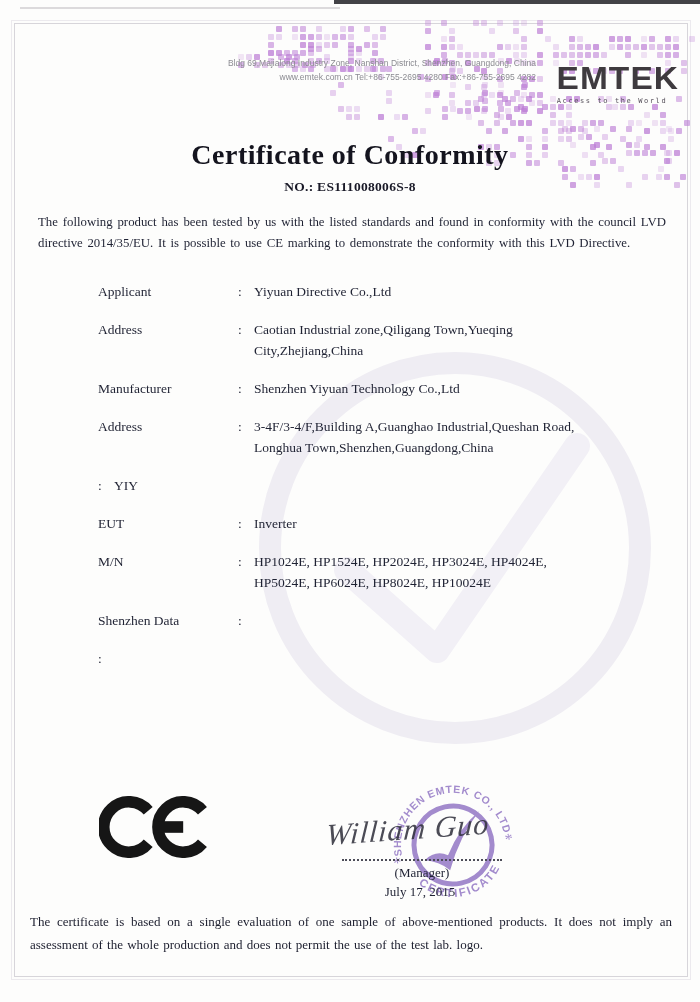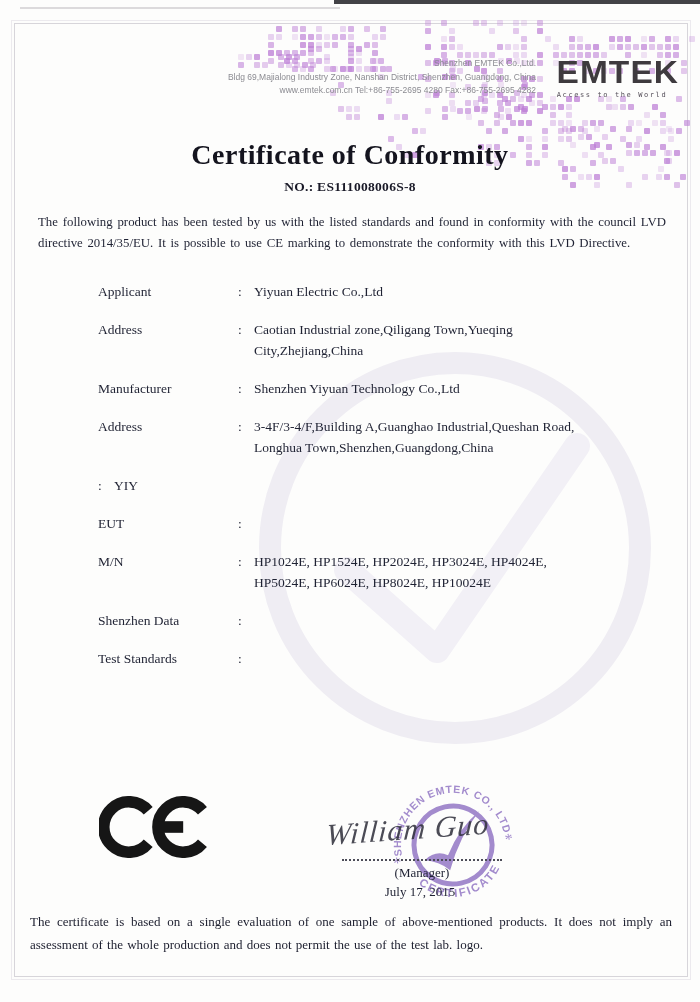--- a/index.html
+++ b/index.html
@@ -12,21 +12,21 @@
   .frame-outer{position:absolute;top:20px;left:11px;right:9px;bottom:22px;border:1px solid #eceaee;}
   .frame{position:absolute;top:23px;left:14px;right:12px;bottom:25px;border:1px solid #d7d5da;}
   #mosaic{position:absolute;inset:0;pointer-events:none;}
   #mosaic .sq{position:absolute;width:6px;height:6px;border-radius:1px;}
   .watermark{position:absolute;left:225px;top:318px;pointer-events:none;}
 
   .addr-block{
     position:absolute; top:57px; right:164px; width:340px; text-align:right;
     font-family:"Liberation Sans", sans-serif; font-size:8.5px; line-height:13.5px; color:#8b8b91;
   }
-  .logo-block{position:absolute; top:56px; right:16px; width:144px; text-align:center;}
+  .logo-block{position:absolute; top:62px; right:16px; width:144px; text-align:center;}
   .logo-text{
     font-family:"Liberation Sans", sans-serif; font-weight:bold; font-size:31px;
     letter-spacing:1px; color:#3e3a3e; transform:scaleX(1.08); transform-origin:left;
     white-space:nowrap; line-height:34px;
   }
   .logo-tagline{
     font-family:"DejaVu Sans Mono", monospace; font-size:7px; letter-spacing:1.6px;
     color:#56505a; margin-top:1px; white-space:nowrap;
   }
 
@@ -467,40 +467,39 @@
       <div class="sq" style="left: 316px; top: 46px; background: rgb(189, 127, 214); opacity: 0.49;"></div>
       <div class="sq" style="left: 348px; top: 46px; background: rgb(189, 127, 214); opacity: 0.45;"></div>
       <div class="sq" style="left: 356px; top: 46px; background: rgb(189, 127, 214); opacity: 0.71;"></div>
       <div class="sq" style="left: 324px; top: 54px; background: rgb(189, 127, 214); opacity: 0.28;"></div>
       <div class="sq" style="left: 348px; top: 54px; background: rgb(189, 127, 214); opacity: 0.27;"></div>
     </div>
 
   <div class="layer">
 
     <div class="addr-block">
-      <div>Shenzhen EMTEK Co.,Ltd.</div>
       <div>Bldg 69,Majialong Industry Zone, Nanshan District, Shenzhen, Guangdong, China</div>
       <div>www.emtek.com.cn   Tel:+86-755-2695 4280   Fax:+86-755-2695 4282</div>
     </div>
 
     <div class="logo-block">
       <div class="logo-text">EMTEK</div>
       <div class="logo-tagline">Access to the World</div>
     </div>
 
     <div class="page-title">Certificate of Conformity</div>
     <div class="cert-no">NO.: ES111008006S-8</div>
 
     <div class="intro">The following product has been tested by us with the listed standards and found in conformity with the council LVD directive 2014/35/EU. It is possible to use CE marking to demonstrate the conformity with this LVD Directive.</div>
 
     <div class="fields">
       <div class="field-row">
         <div class="field-label">Applicant</div>
         <div class="field-sep">:</div>
-        <div class="field-value">Yiyuan Electric Co.,Ltd</div>
+        <div class="field-value">Yiyuan Directive Co.,Ltd</div>
       </div>
       <div class="field-row">
         <div class="field-label">Address</div>
         <div class="field-sep">:</div>
         <div class="field-value">Caotian Industrial zone,Qiligang Town,Yueqing City,Zhejiang,China</div>
       </div>
       <div class="field-row">
         <div class="field-label">Manufacturer</div>
         <div class="field-sep">:</div>
         <div class="field-value">Shenzhen Yiyuan Technology Co.,Ltd</div>
@@ -510,32 +509,32 @@
         <div class="field-sep">:</div>
         <div class="field-value">3-4F/3-4/F,Building A,Guanghao Industrial,Queshan Road, Longhua Town,Shenzhen,Guangdong,China</div>
       </div>
       <div class="field-row">
         <div class="field-sep">:</div>
         <div class="field-value">YIY</div>
       </div>
       <div class="field-row">
         <div class="field-label">EUT</div>
         <div class="field-sep">:</div>
+        <div class="field-value">Inverter</div>
       </div>
       <div class="field-row">
         <div class="field-label">M/N</div>
         <div class="field-sep">:</div>
         <div class="field-value">HP1024E, HP1524E, HP2024E, HP3024E, HP4024E, HP5024E, HP6024E, HP8024E, HP10024E</div>
       </div>
       <div class="field-row">
         <div class="field-label">Shenzhen Data</div>
         <div class="field-sep">:</div>
       </div>
       <div class="field-row">
-        <div class="field-label">Test Standards</div>
         <div class="field-sep">:</div>
       </div>
     </div>
 
     <div class="ce-wrap">
       <svg width="118" height="62" viewBox="0 0 120 64">
         <path d="M 49.9 15.3 A 26 26 0 1 0 49.9 48.7" fill="none" stroke="#161616" stroke-width="12"></path>
         <path d="M 105.9 15.3 A 26 26 0 1 0 105.9 48.7" fill="none" stroke="#161616" stroke-width="12"></path>
         <path d="M 60 32 L 86 32" fill="none" stroke="#161616" stroke-width="12"></path>
       </svg>

